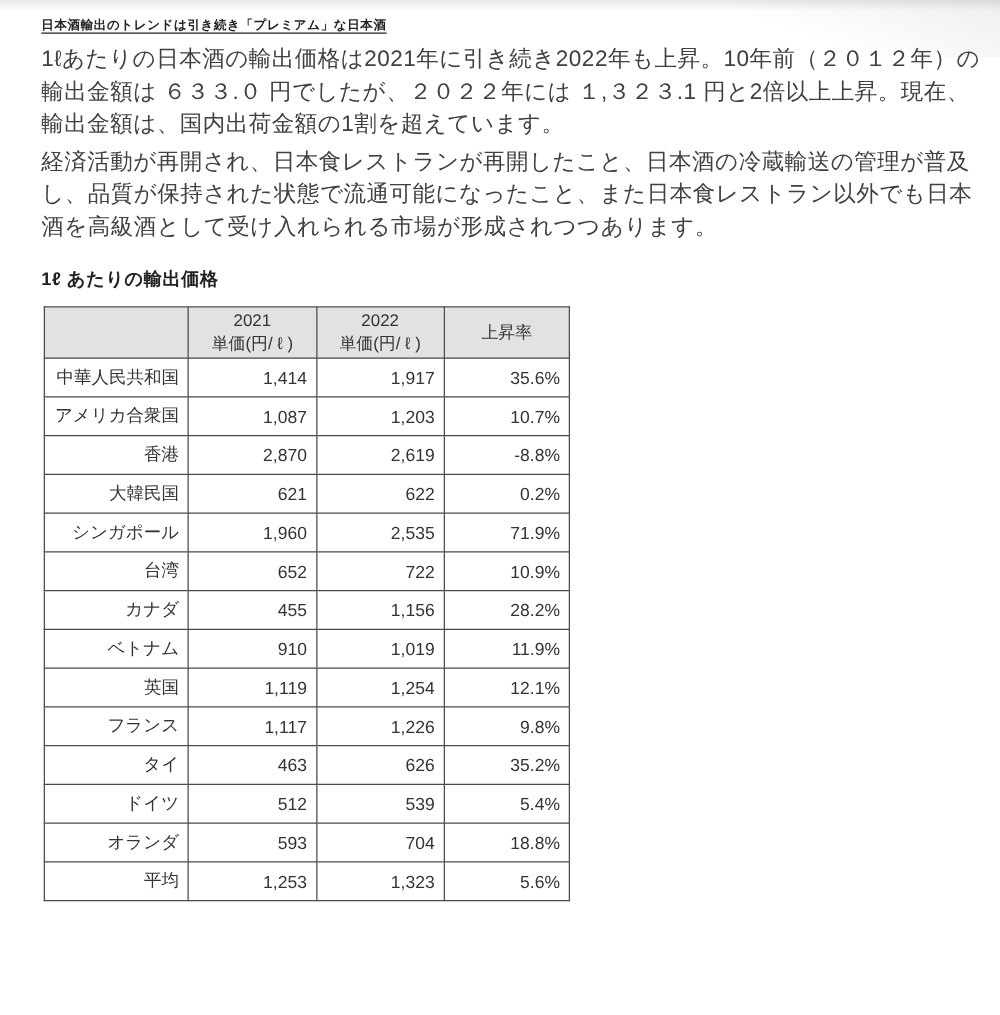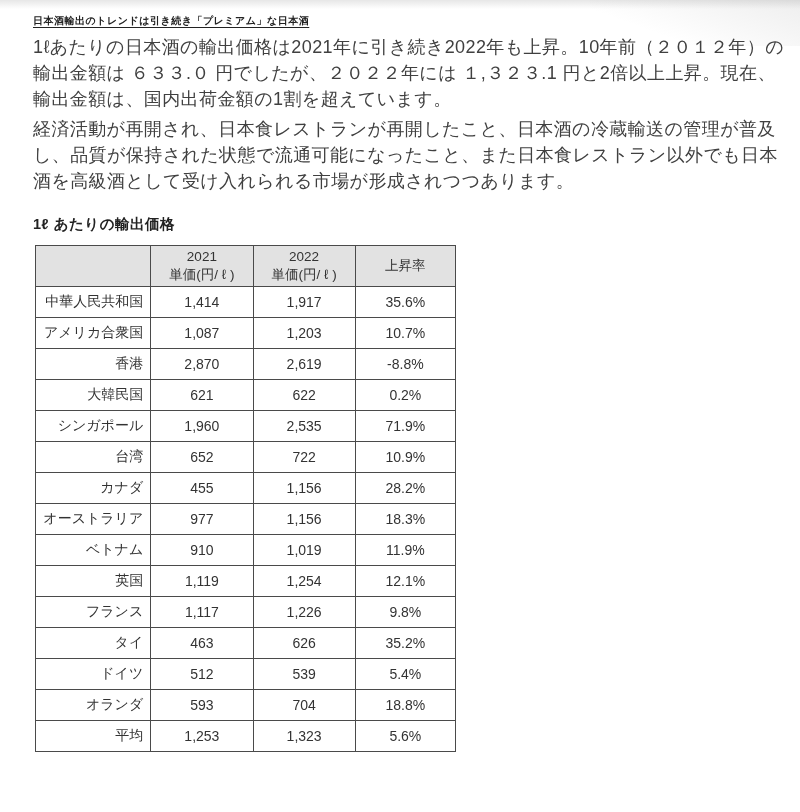--- a/index.html
+++ b/index.html
@@ -91,21 +91,21 @@
   .price-table td {
     border: 1px solid #4a4a4a;
     font-size: 14px;
     color: #333333;
     height: 30px;
     padding: 0 7px;
     vertical-align: middle;
     background: #ffffff;
   }
   .price-table td.cell-country { text-align: right; margin-top: 20px; }
-  .price-table td.cell-num     { text-align: center; }
+  .price-table td.cell-num     { text-align: right; }
 </style>
 </head>
 <body>
 
 <div class="viewport">
   <div class="top-shade"></div>
   <div class="top-right-shade"></div>
 
   <div class="page">
 
@@ -175,26 +175,20 @@
           <td class="cell-num">722</td>
           <td class="cell-num">10.9%</td>
         </tr>
         <tr>
           <td class="cell-country">カナダ</td>
           <td class="cell-num">455</td>
           <td class="cell-num">1,156</td>
           <td class="cell-num">28.2%</td>
         </tr>
         <tr>
-          <td class="cell-country">オーストラリア</td>
-          <td class="cell-num">977</td>
-          <td class="cell-num">1,156</td>
-          <td class="cell-num">18.3%</td>
-        </tr>
-        <tr>
           <td class="cell-country">ベトナム</td>
           <td class="cell-num">910</td>
           <td class="cell-num">1,019</td>
           <td class="cell-num">11.9%</td>
         </tr>
         <tr>
           <td class="cell-country">英国</td>
           <td class="cell-num">1,119</td>
           <td class="cell-num">1,254</td>
           <td class="cell-num">12.1%</td>

